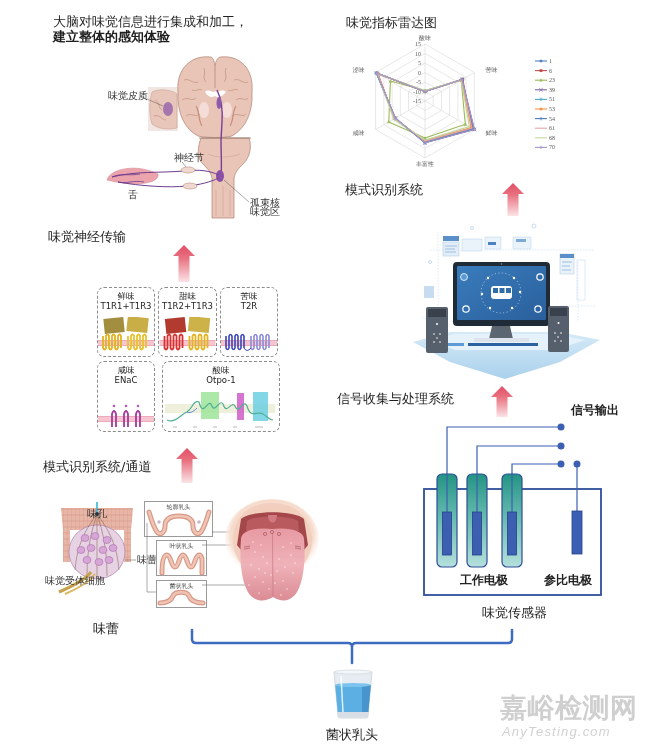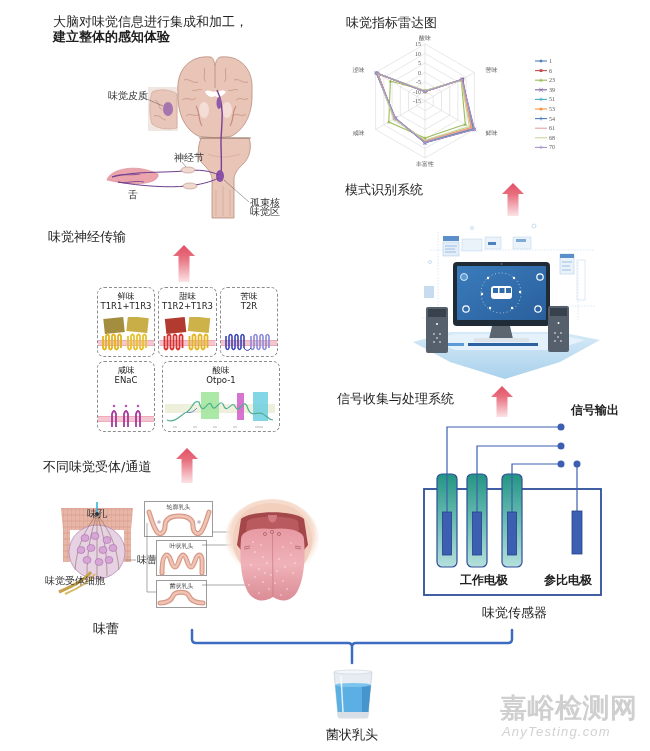--- a/index.html
+++ b/index.html
@@ -140,21 +140,21 @@
     <rect x="2" y="16" width="110" height="9" fill="#EEF0DC"></rect>
     <rect x="38" y="4" width="18" height="27" fill="#9DE59A" opacity="0.85"></rect>
     <rect x="74" y="5" width="7" height="27" fill="#D05AC8" opacity="0.85"></rect>
     <rect x="90" y="4" width="15" height="29" fill="#6CCFE0" opacity="0.85"></rect>
     <path d="M4,32 C12,36 18,26 24,24 C30,20 30,12 36,14 C40,30 44,12 48,16 C52,28 56,10 60,16 C64,28 68,12 72,18 C76,28 80,10 84,18 C88,32 94,22 100,26 C104,28 106,32 110,32" stroke="#4FAF94" stroke-width="1.2" fill="none"></path>
     <path d="M24,24 C28,26 32,22 34,20" stroke="#3C6CC8" stroke-width="0.8" fill="none"></path>
     <path d="M10,39 L14,39 M30,39 L34,39 M50,39 L54,39 M70,39 L74,39 M92,39 L100,39" stroke="#888888" stroke-width="0.6"></path>
   </svg>
 </div>
 
-<div class="h" style="left:43px;top:459px;">不同味觉受体/通道</div>
+<div class="h" style="left:43px;top:459px;">模式识别系统/通道</div>
 
 <svg class="abs" style="left:175px;top:448px" width="24" height="35" viewBox="0 0 24 35">
   <defs>
       <linearGradient id="ag2" x1="0" y1="0" x2="0" y2="1">
         <stop offset="0" stop-color="#E24F66"></stop>
         <stop offset="0.35" stop-color="#E8707F"></stop>
         <stop offset="1" stop-color="#FBE3E6"></stop>
       </linearGradient>
     </defs>
   <path d="M12,0 L23,11 L17.5,11 L17.5,35 L6.5,35 L6.5,11 L1,11 Z" fill="url(#ag2)"></path>

